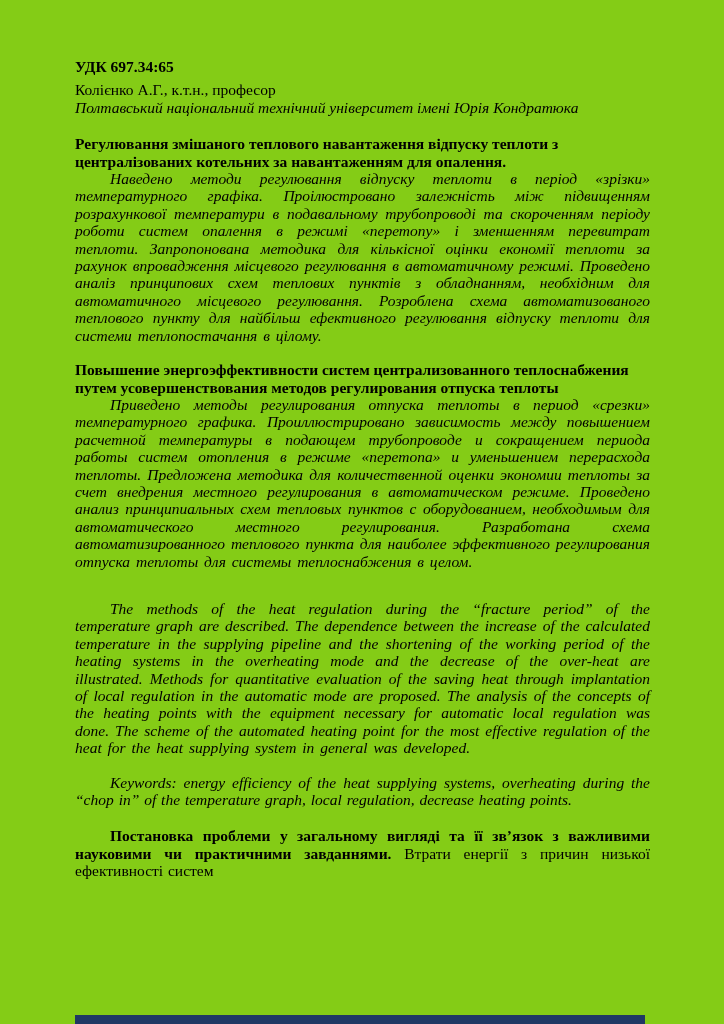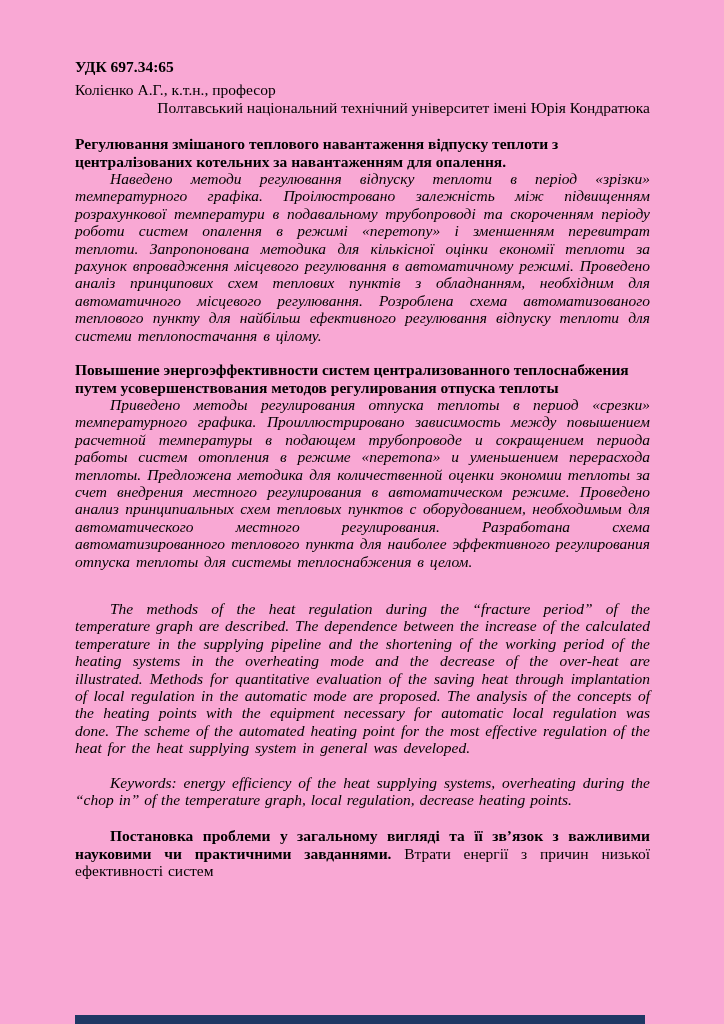--- a/index.html
+++ b/index.html
@@ -5,39 +5,40 @@
   html, body {
     margin: 0;
     padding: 0;
     background: #ffffff;
   }
   .page {
     position: relative;
     width: 724px;
     height: 1024px;
     margin: 0 auto;
-    background: #f9a8d4;
+    background: #84cc16;
     font-family: "Liberation Serif", "DejaVu Serif", serif;
     font-size: 15.5px;
     line-height: 17.4px;
     color: #000000;
     overflow: hidden;
     box-sizing: border-box;
     padding: 58px 74px 0 75px;
   }
   .udc {
     font-weight: bold;
     margin: 0 0 6px 0;
   }
   .author-line {
     text-align: left;
     margin: 0;
   }
   .affiliation-line {
-    text-align: right;
+    text-align: left;
+    font-style: italic;
     margin: 0;
   }
   .paper-title {
     font-weight: bold;
     text-align: left;
     margin: 17px 0 0 0;
   }
   .paper-title.first {
     margin-top: 19px;
   }

